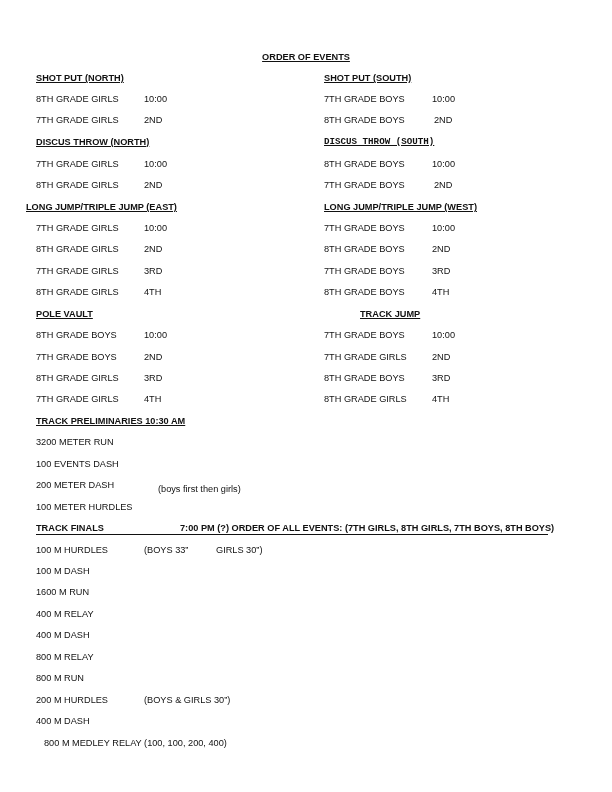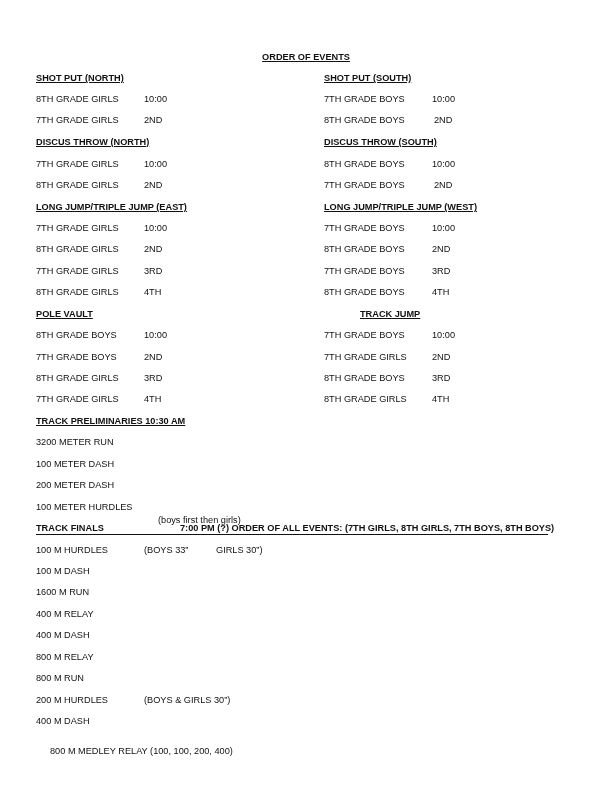--- a/index.html
+++ b/index.html
@@ -20,21 +20,21 @@
   <div class="t" style="left:144px;top:93px;">10:00</div>
   <div class="t" style="left:36px;top:114px;">7TH GRADE GIRLS</div>
   <div class="t" style="left:144px;top:114px;">2ND</div>
 
   <div class="t h" style="left:36px;top:136px;text-decoration:underline;">DISCUS THROW (NORTH)</div>
   <div class="t" style="left:36px;top:158px;">7TH GRADE GIRLS</div>
   <div class="t" style="left:144px;top:158px;">10:00</div>
   <div class="t" style="left:36px;top:179px;">8TH GRADE GIRLS</div>
   <div class="t" style="left:144px;top:179px;">2ND</div>
 
-  <div class="t h" style="left:36px;top:201px;text-align:center;">LONG JUMP/TRIPLE JUMP (EAST)</div>
+  <div class="t h" style="left:26px;top:201px;text-align:center;">LONG JUMP/TRIPLE JUMP (EAST)</div>
   <div class="t" style="left:36px;top:222px;">7TH GRADE GIRLS</div>
   <div class="t" style="left:144px;top:222px;">10:00</div>
   <div class="t" style="left:36px;top:243px;">8TH GRADE GIRLS</div>
   <div class="t" style="left:144px;top:243px;">2ND</div>
   <div class="t" style="left:36px;top:265px;">7TH GRADE GIRLS</div>
   <div class="t" style="left:144px;top:265px;">3RD</div>
   <div class="t" style="left:36px;top:286px;">8TH GRADE GIRLS</div>
   <div class="t" style="left:144px;top:286px;">4TH</div>
 
   <div class="t h" style="left:36px;top:308px;">POLE VAULT</div>
@@ -46,21 +46,21 @@
   <div class="t" style="left:144px;top:372px;">3RD</div>
   <div class="t" style="left:36px;top:393px;">7TH GRADE GIRLS</div>
   <div class="t" style="left:144px;top:393px;">4TH</div>
 
   <div class="t h" style="left:324px;top:72px;">SHOT PUT (SOUTH)</div>
   <div class="t" style="left:324px;top:93px;">7TH GRADE BOYS</div>
   <div class="t" style="left:432px;top:93px;">10:00</div>
   <div class="t" style="left:324px;top:114px;">8TH GRADE BOYS</div>
   <div class="t" style="left:434px;top:114px;">2ND</div>
 
-  <div class="t h" style="left:324px;top:136px;">DISCUS THROW (SOUTH)</div>
+  <div class="t h" style="left:324px;top:136px;font-family:Liberation Mono, monospace;">DISCUS THROW (SOUTH)</div>
   <div class="t" style="left:324px;top:158px;">8TH GRADE BOYS</div>
   <div class="t" style="left:432px;top:158px;">10:00</div>
   <div class="t" style="left:324px;top:179px;">7TH GRADE BOYS</div>
   <div class="t" style="left:434px;top:179px;">2ND</div>
 
   <div class="t h" style="left:324px;top:201px;">LONG JUMP/TRIPLE JUMP (WEST)</div>
   <div class="t" style="left:324px;top:222px;">7TH GRADE BOYS</div>
   <div class="t" style="left:432px;top:222px;">10:00</div>
   <div class="t" style="left:324px;top:243px;">8TH GRADE BOYS</div>
   <div class="t" style="left:432px;top:243px;">2ND</div>
@@ -74,35 +74,35 @@
   <div class="t" style="left:432px;top:329px;">10:00</div>
   <div class="t" style="left:324px;top:351px;">7TH GRADE GIRLS</div>
   <div class="t" style="left:432px;top:351px;">2ND</div>
   <div class="t" style="left:324px;top:372px;">8TH GRADE BOYS</div>
   <div class="t" style="left:432px;top:372px;">3RD</div>
   <div class="t" style="left:324px;top:393px;">8TH GRADE GIRLS</div>
   <div class="t" style="left:432px;top:393px;">4TH</div>
 
   <div class="t h" style="left:36px;top:415px;">TRACK PRELIMINARIES  10:30 AM</div>
   <div class="t" style="left:36px;top:436px;">3200 METER RUN</div>
-  <div class="t" style="left:36px;top:458px;">100 METER DASH</div>
+  <div class="t" style="left:36px;top:458px;">100 EVENTS DASH</div>
   <div class="t" style="left:36px;top:479px;">200 METER DASH</div>
   <div class="t" style="left:36px;top:501px;">100 METER HURDLES</div>
-  <div class="t" style="left:138px;top:514px;padding-left:20px;">(boys first then girls)</div>
+  <div class="t" style="left:138px;top:483px;padding-left:20px;">(boys first then girls)</div>
 
   <div class="t" style="left:36px;top:522px;width:512px;height:12px;border-bottom:1px solid #111;"></div>
   <div class="t" style="left:36px;top:522px;font-weight:bold;">TRACK FINALS</div>
   <div class="t" style="left:180px;top:522px;font-weight:bold;">7:00 PM (?) ORDER OF ALL EVENTS: (7TH GIRLS, 8TH GIRLS, 7TH BOYS, 8TH BOYS)</div>
 
   <div class="t" style="left:36px;top:544px;">100 M HURDLES</div>
   <div class="t" style="left:144px;top:544px;">(BOYS 33”</div>
   <div class="t" style="left:216px;top:544px;">GIRLS 30”)</div>
   <div class="t" style="left:36px;top:565px;">100 M DASH</div>
   <div class="t" style="left:36px;top:586px;">1600 M RUN</div>
   <div class="t" style="left:36px;top:608px;">400 M RELAY</div>
   <div class="t" style="left:36px;top:629px;">400 M DASH</div>
   <div class="t" style="left:36px;top:651px;">800 M RELAY</div>
   <div class="t" style="left:36px;top:672px;">800 M RUN</div>
   <div class="t" style="left:36px;top:694px;">200 M HURDLES</div>
   <div class="t" style="left:144px;top:694px;text-align:center;">(BOYS &amp; GIRLS 30”)</div>
   <div class="t" style="left:36px;top:715px;">400 M DASH</div>
-  <div class="t" style="left:50px;top:737px;margin-top:8px;">800 M MEDLEY RELAY (100, 100, 200, 400)</div>
+  <div class="t" style="left:44px;top:737px;">800 M MEDLEY RELAY (100, 100, 200, 400)</div>
 </div>
 
 </body></html>

